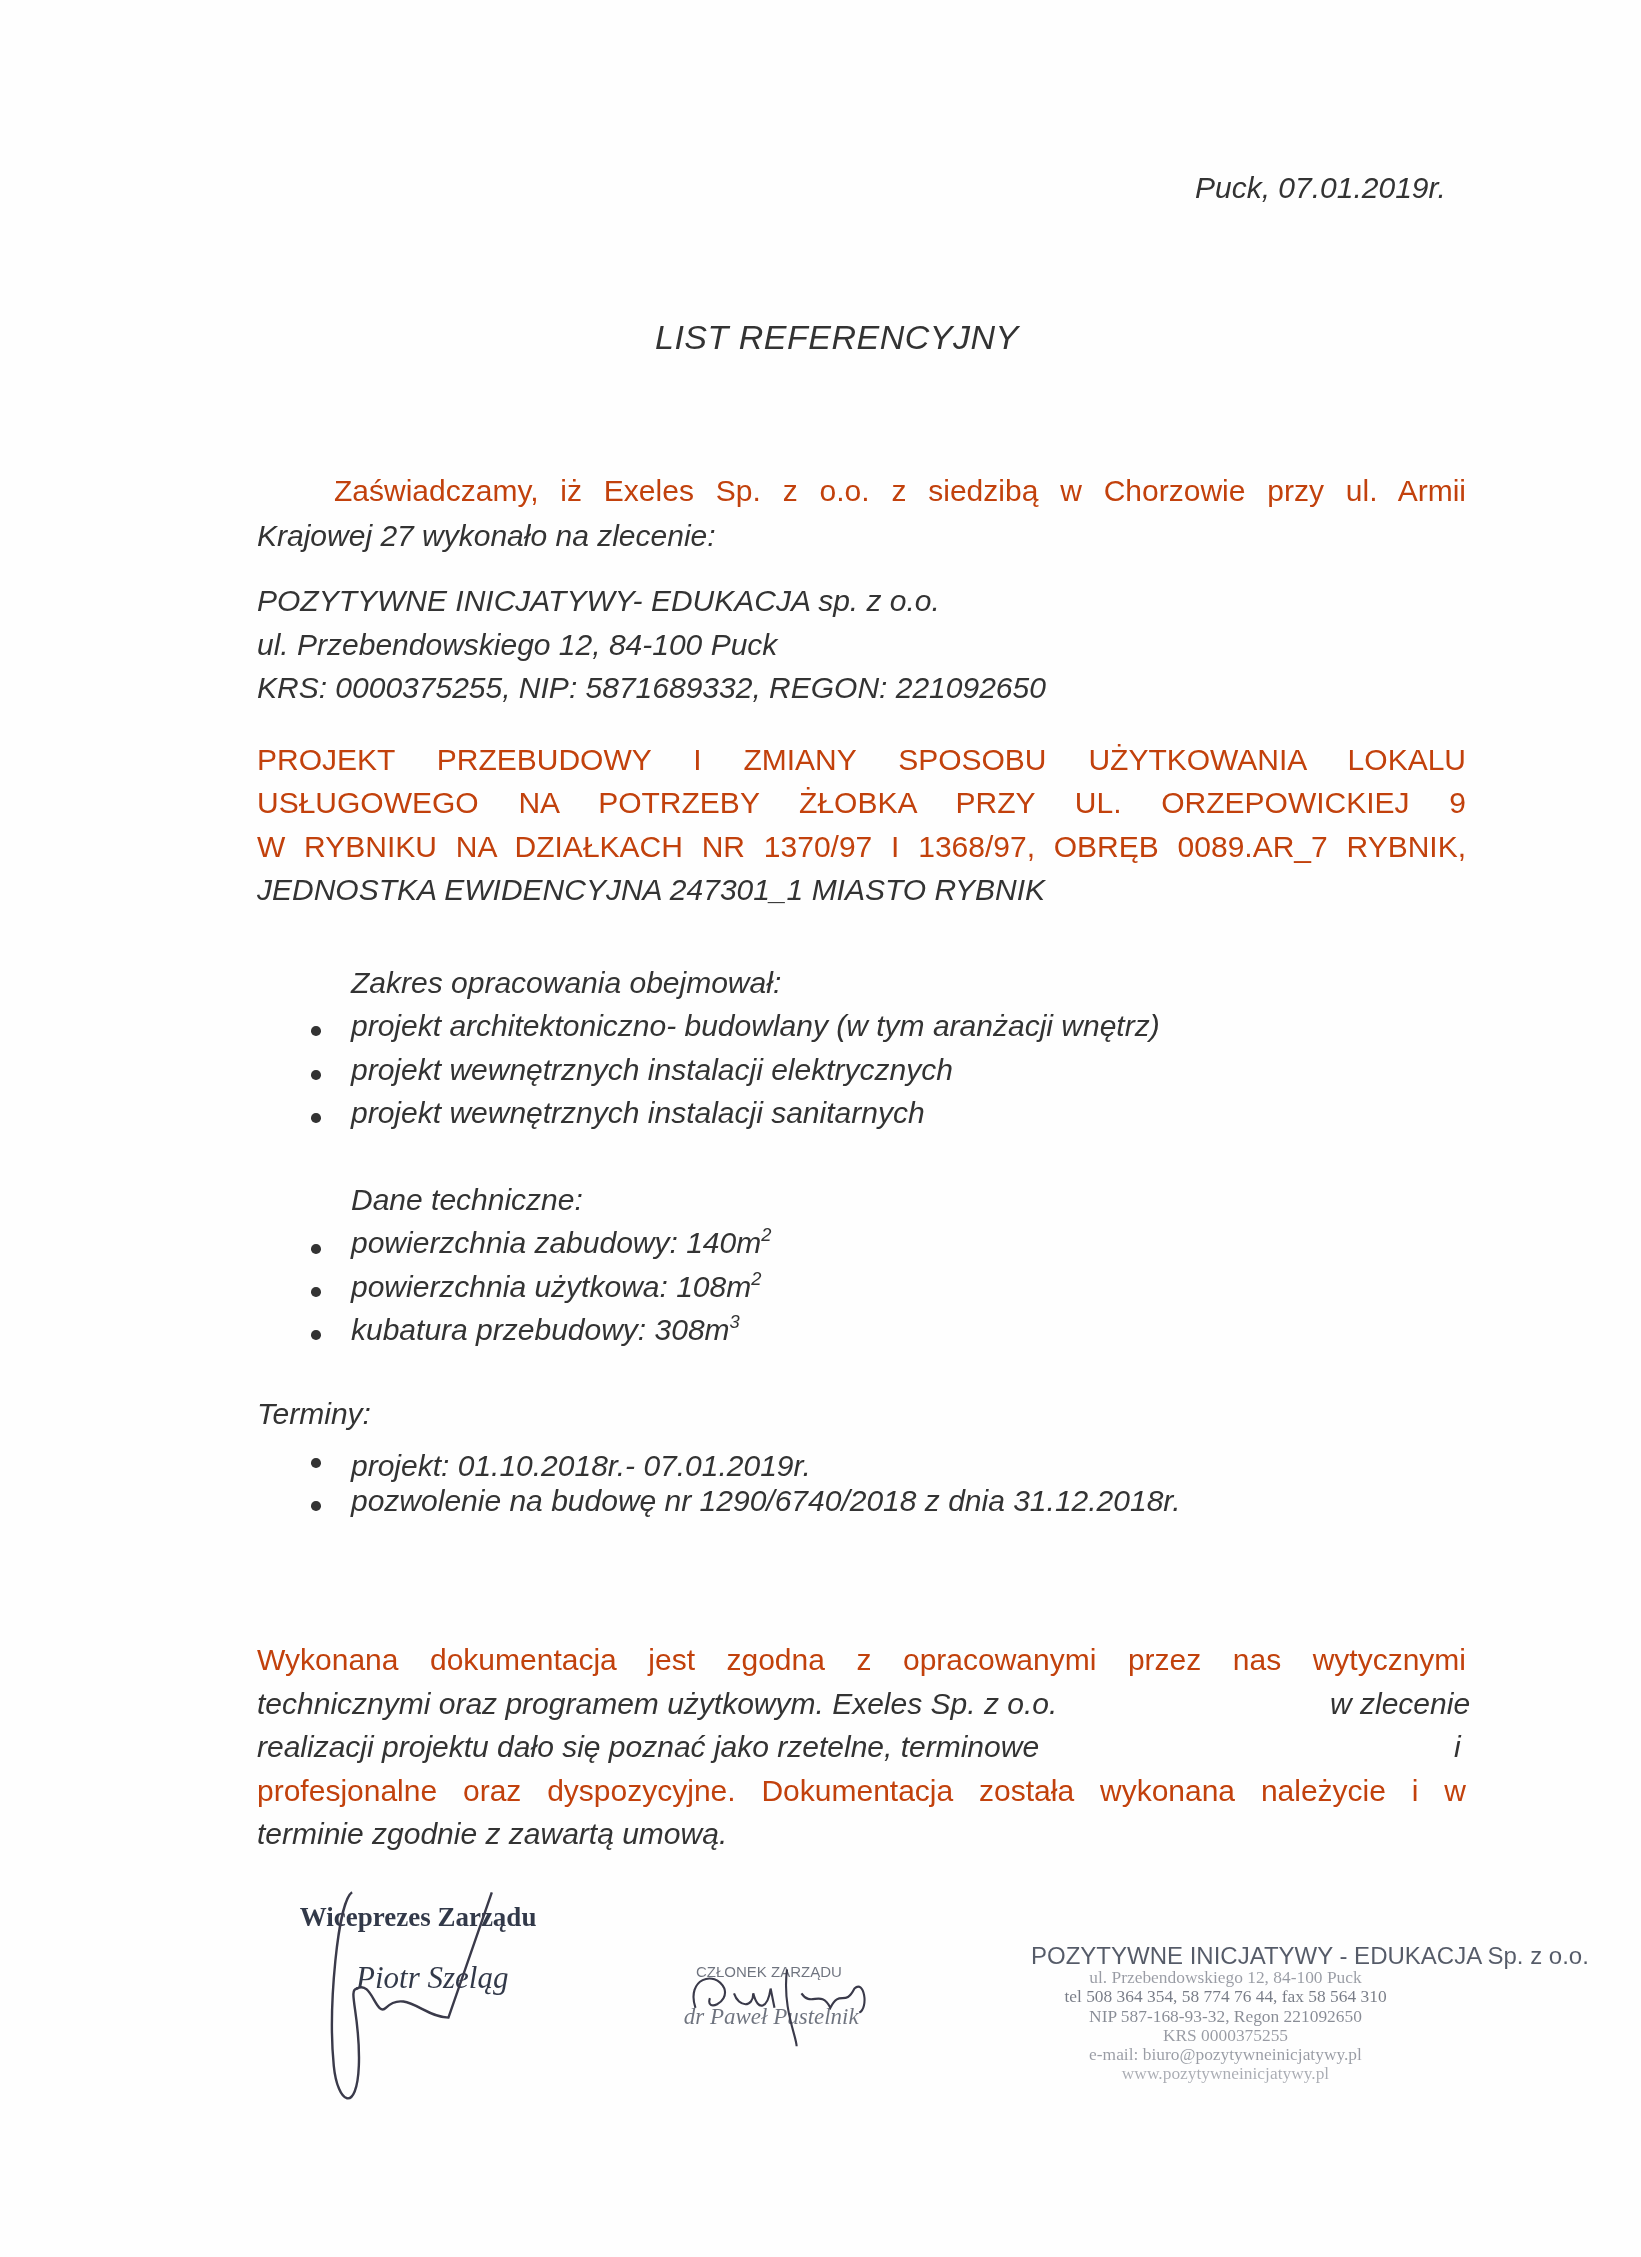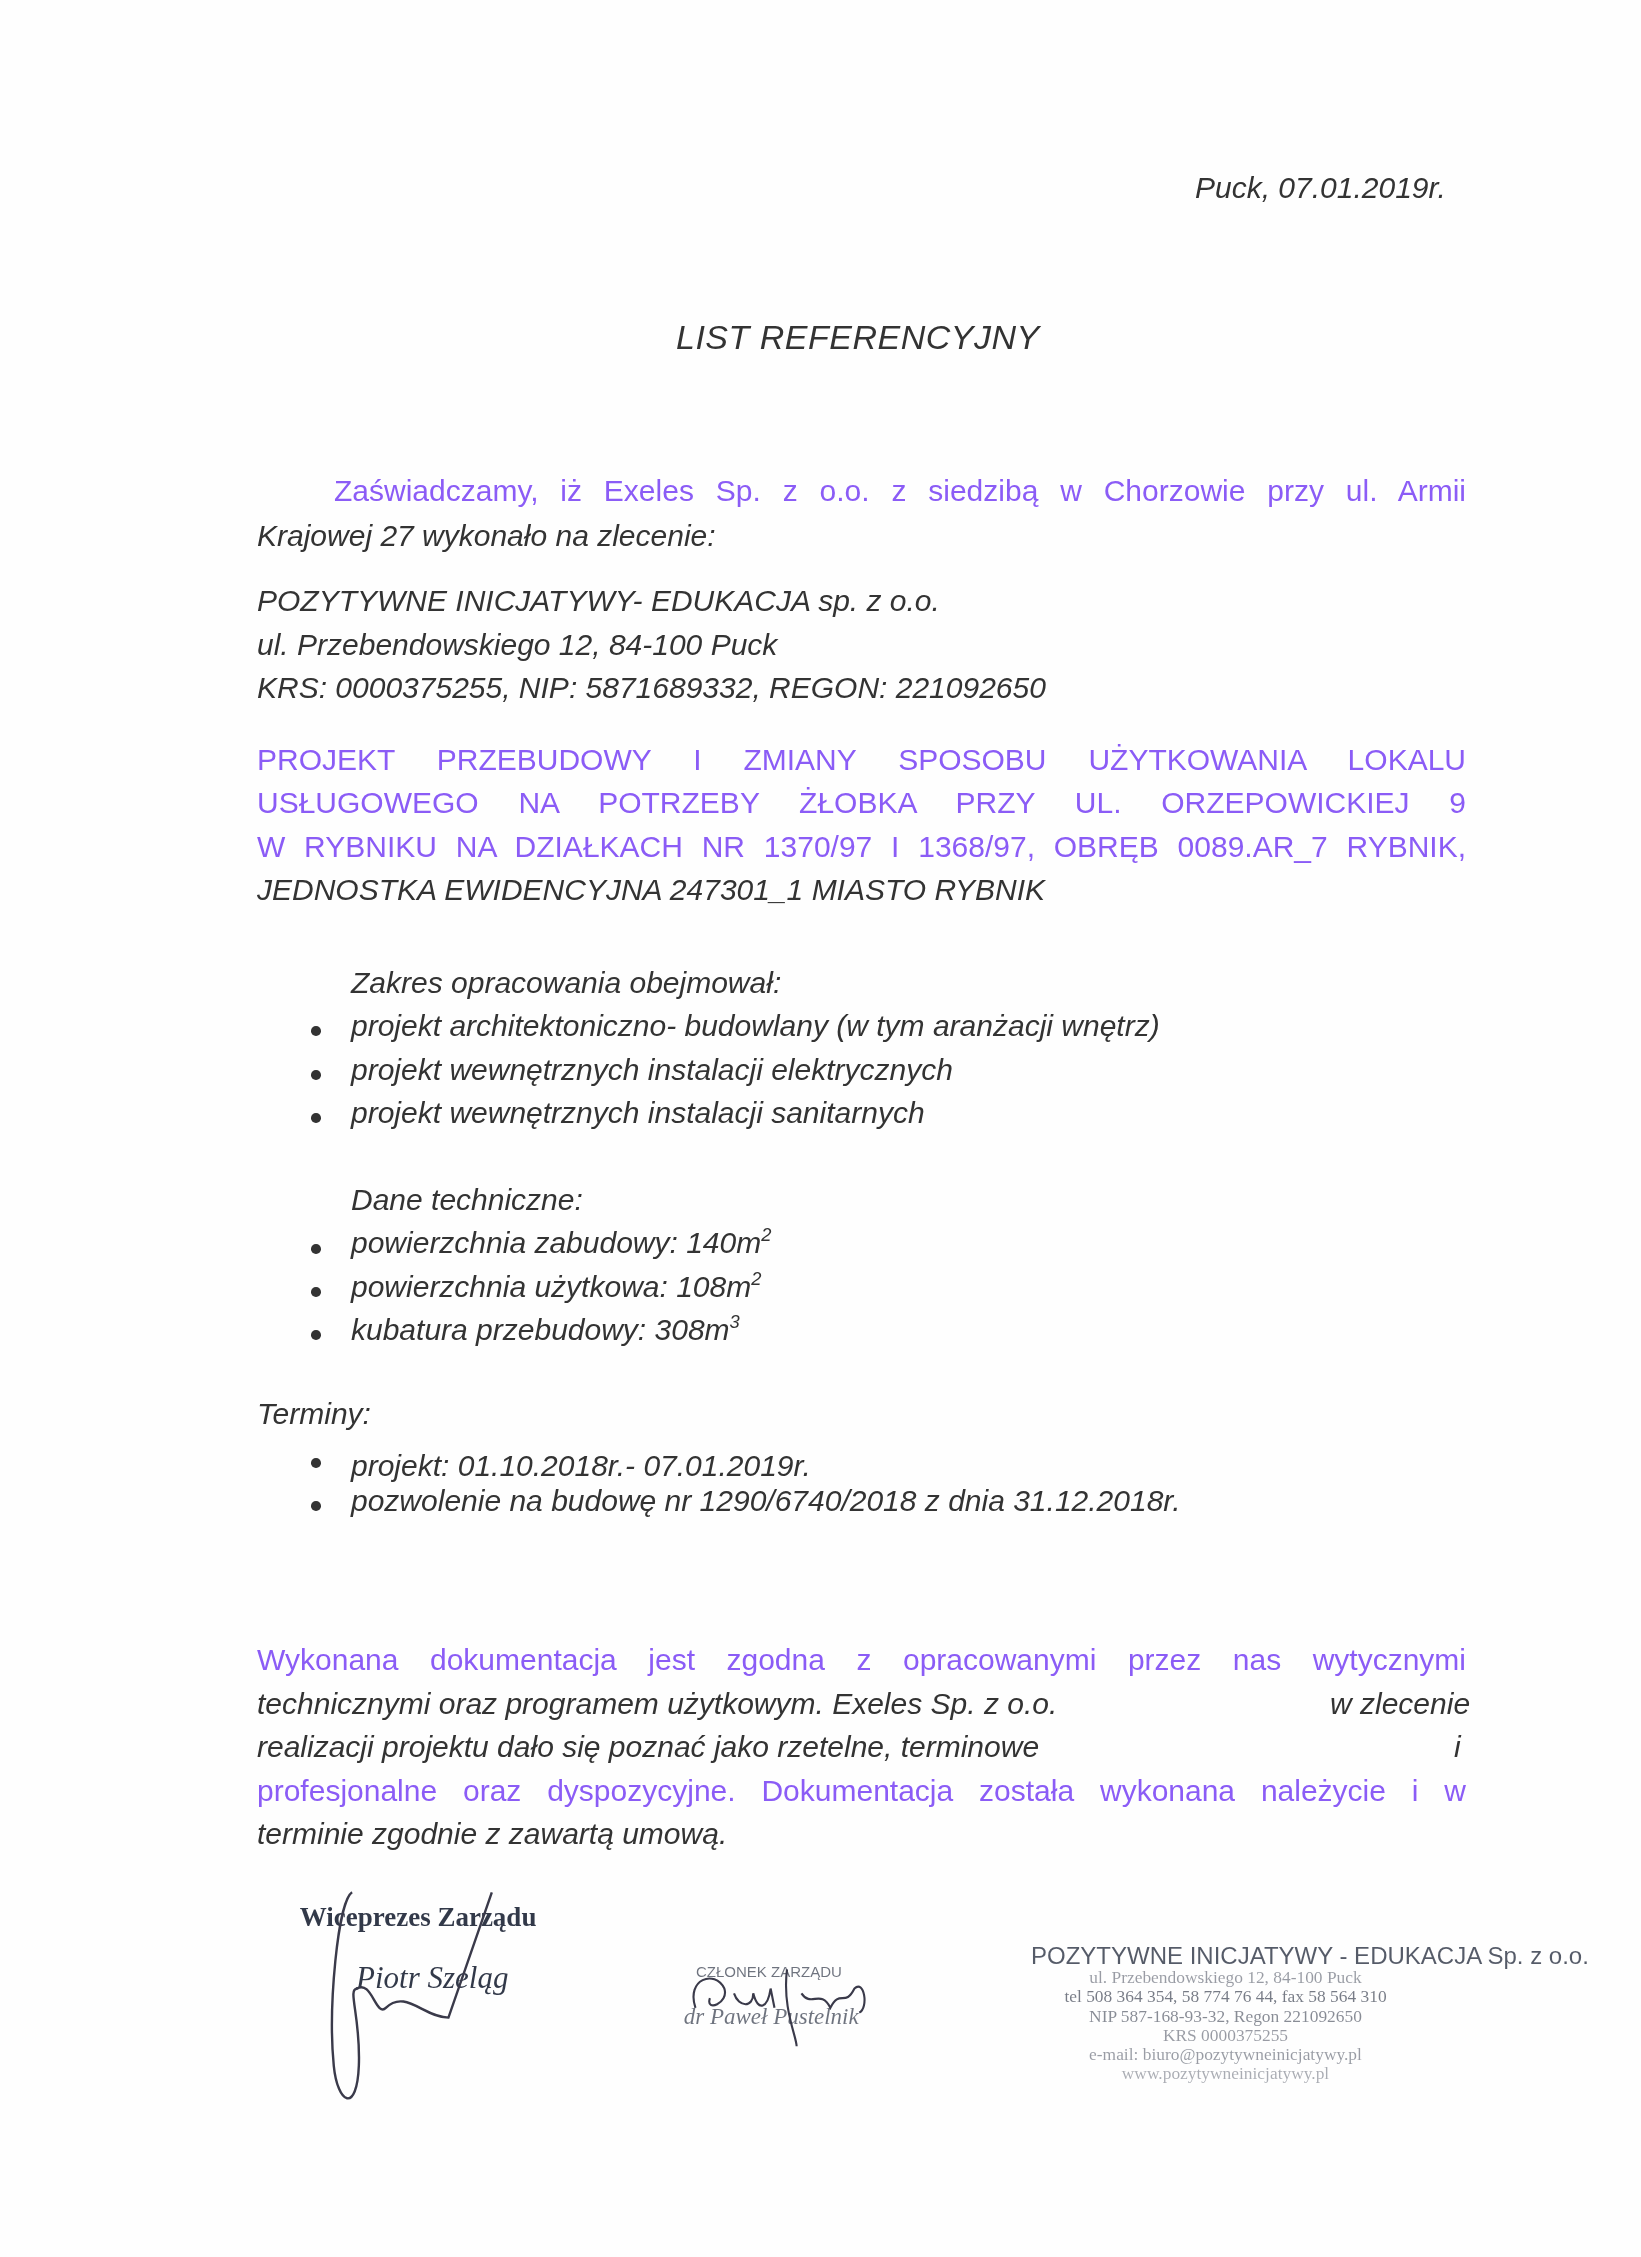--- a/index.html
+++ b/index.html
@@ -1,22 +1,22 @@
 <!DOCTYPE html>
 <html><head>
 <meta charset="utf-8">
 <style>
   html, body { margin: 0; padding: 0; background: #ffffff; }
   body { width: 1641px; height: 2257px; position: relative; overflow: hidden;
          font-family: "Liberation Sans", sans-serif; color: #333333; }
   .page { position: absolute; left: 0; top: 0; width: 1641px; height: 2257px; background: #fefefe; }
   .txt { position: absolute; font-size: 30px; line-height: 44px; color: #333; white-space: nowrap; font-style: italic; }
-  .just { position: absolute; font-size: 30px; line-height: 44px; color: #8b5cf6; text-align: justify; text-align-last: justify; white-space: normal; }
+  .just { position: absolute; font-size: 30px; line-height: 44px; color: #c2410c; text-align: justify; text-align-last: justify; white-space: normal; }
   .date { left: 1195px; top: 166px; }
-  .title { left: 676px; top: 315px; font-size: 34px; letter-spacing: 0.5px; }
+  .title { left: 655px; top: 315px; font-size: 34px; letter-spacing: 0.5px; }
   .bullet { position: absolute; width: 9.7px; height: 9.7px; border-radius: 50%; background: #333; }
   sup { font-size: 18.3px; vertical-align: 11.6px; line-height: 0; }
   .stamp-blue { color: #0f172a; }
   .stamp { position: absolute; }
   svg { position: absolute; overflow: visible; }
 </style>
 </head>
 <body>
 
 <div class="page">

